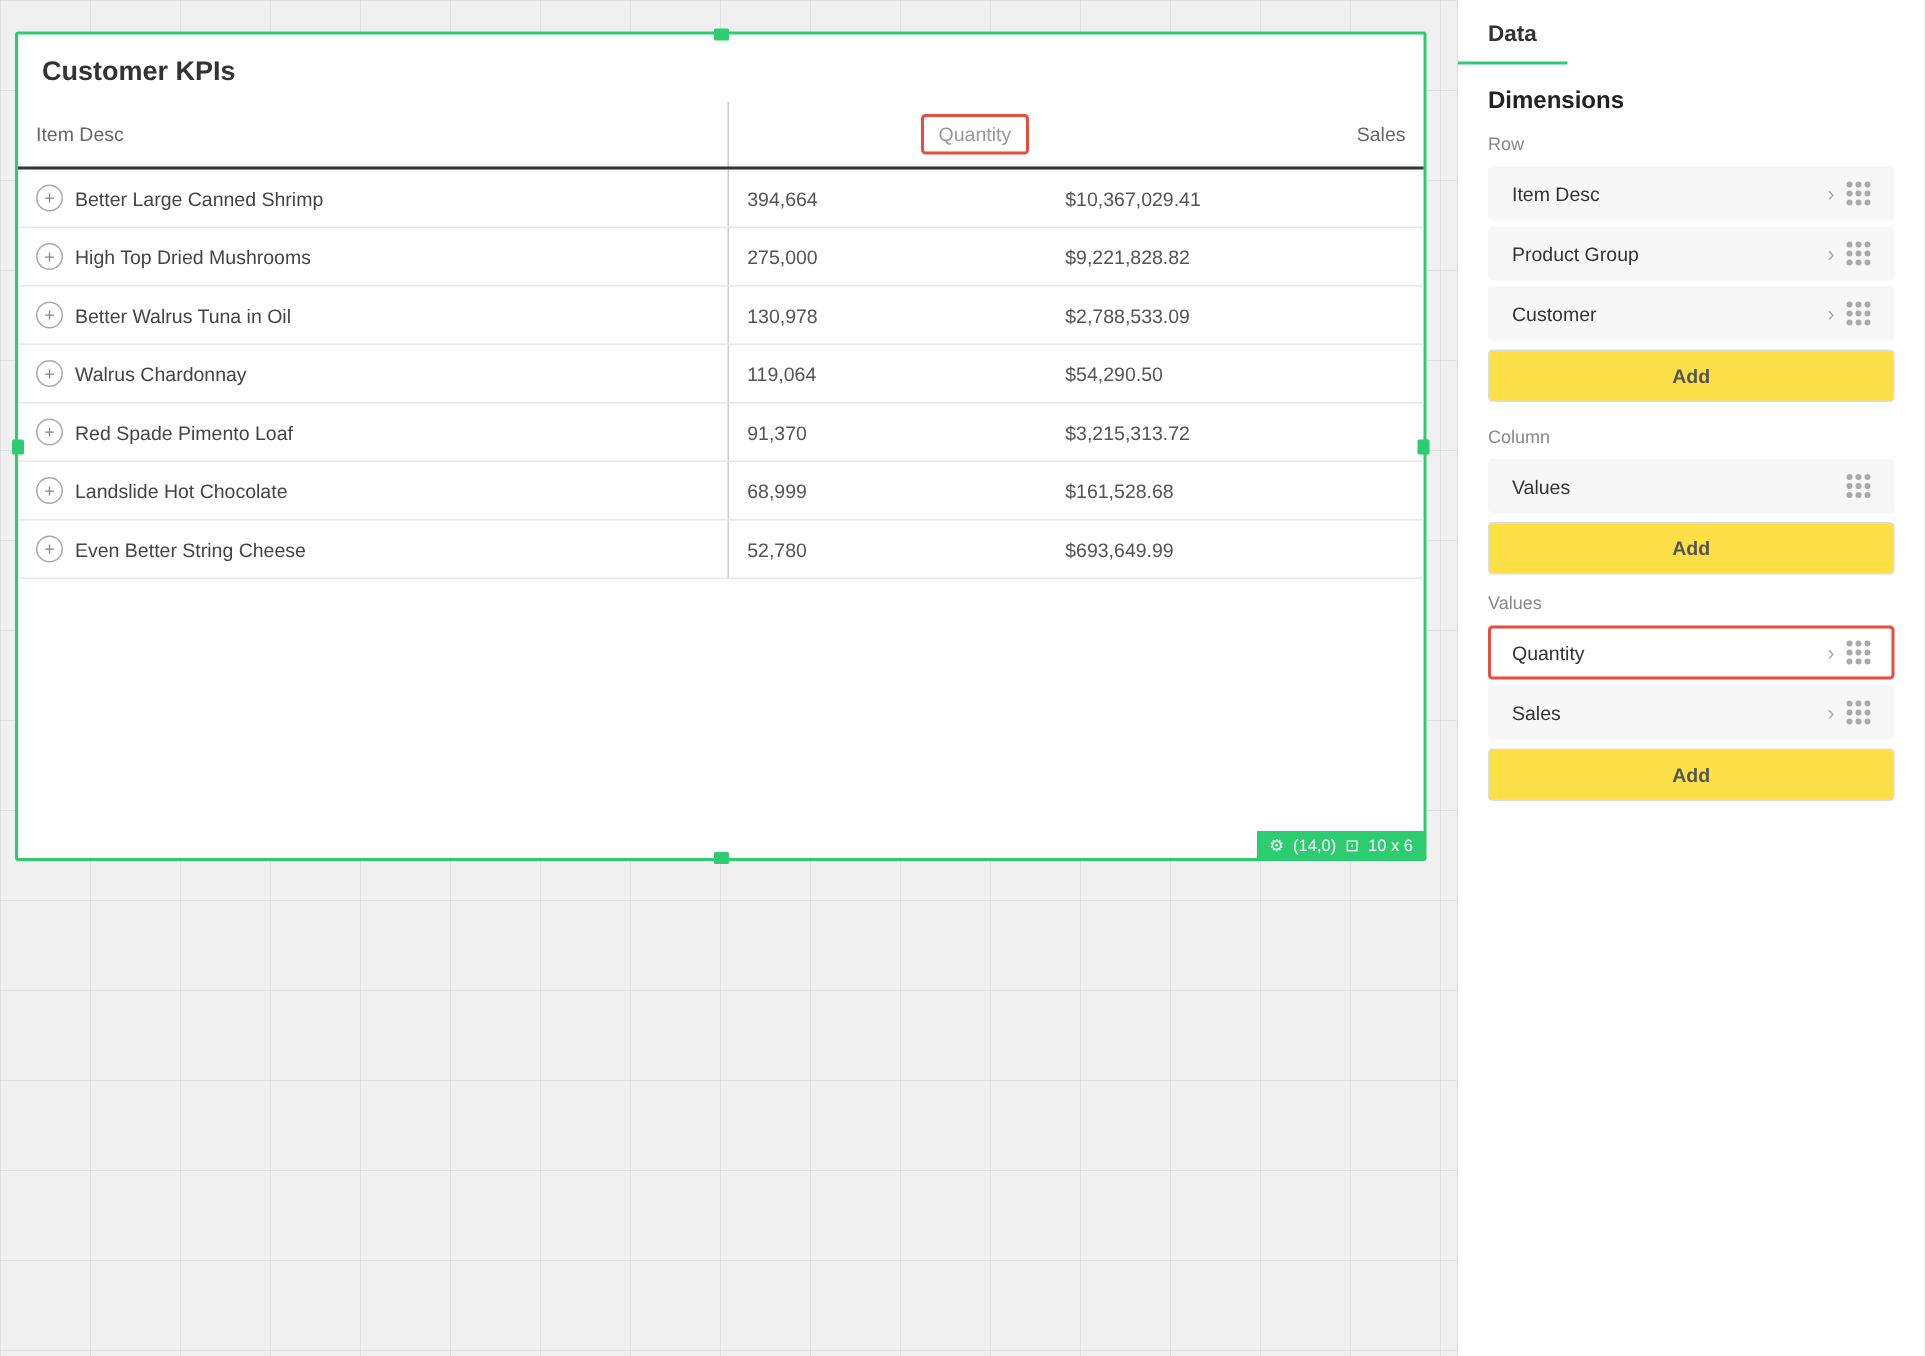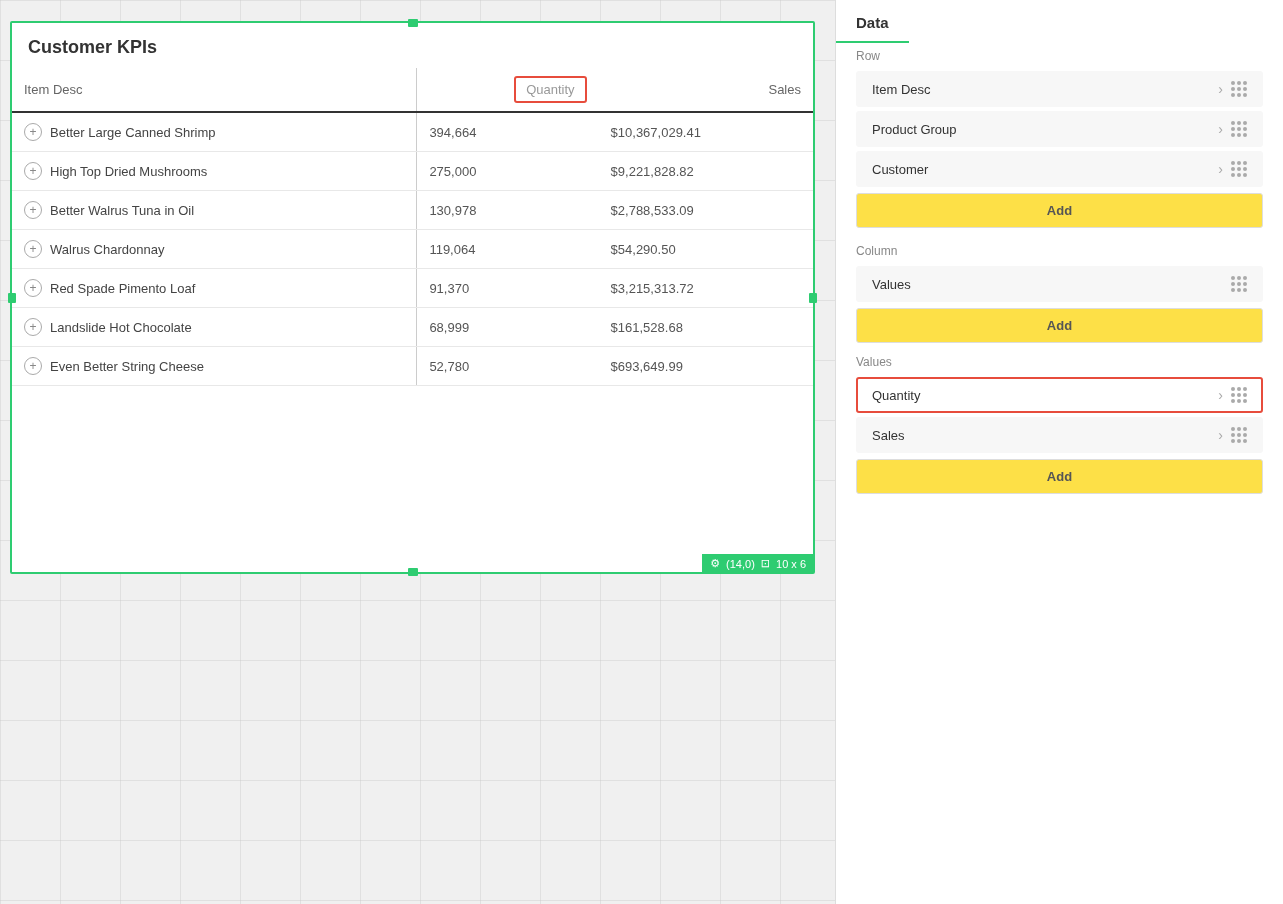--- a/index.html
+++ b/index.html
@@ -165,21 +165,21 @@
       left: 50%;
       transform: translateX(-50%);
       width: 10px;
       height: 8px;
       background: #2ecc71;
       border-radius: 1px;
     }
 
     
     .right-panel {
-      width: 448px;
+      width: 312px;
       background: #fff;
       border-left: 1px solid #ddd;
       overflow-y: auto;
       padding: 0;
     }
 
     .panel-sub-label {
       font-size: 12px;
       color: #888;
       padding: 6px 20px 4px 20px;
@@ -371,20 +371,21 @@
       <span>(14,0)</span>
       <span>⊡</span>
       <span>10 x 6</span>
     </div>
   </div>
 </div>
 
 <div class="right-panel">
   <div class="data-tab">Data</div>
 
+  <div class="section-title">Dimensions</div>
 
   <div class="panel-sub-label">Row</div>
 
   
   <div class="dimension-row">
     <span class="dimension-row-label">Item Desc</span>
     <div class="dimension-row-right">
       <span class="chevron-icon">›</span>
       <div class="dots-icon">
         <span></span>

